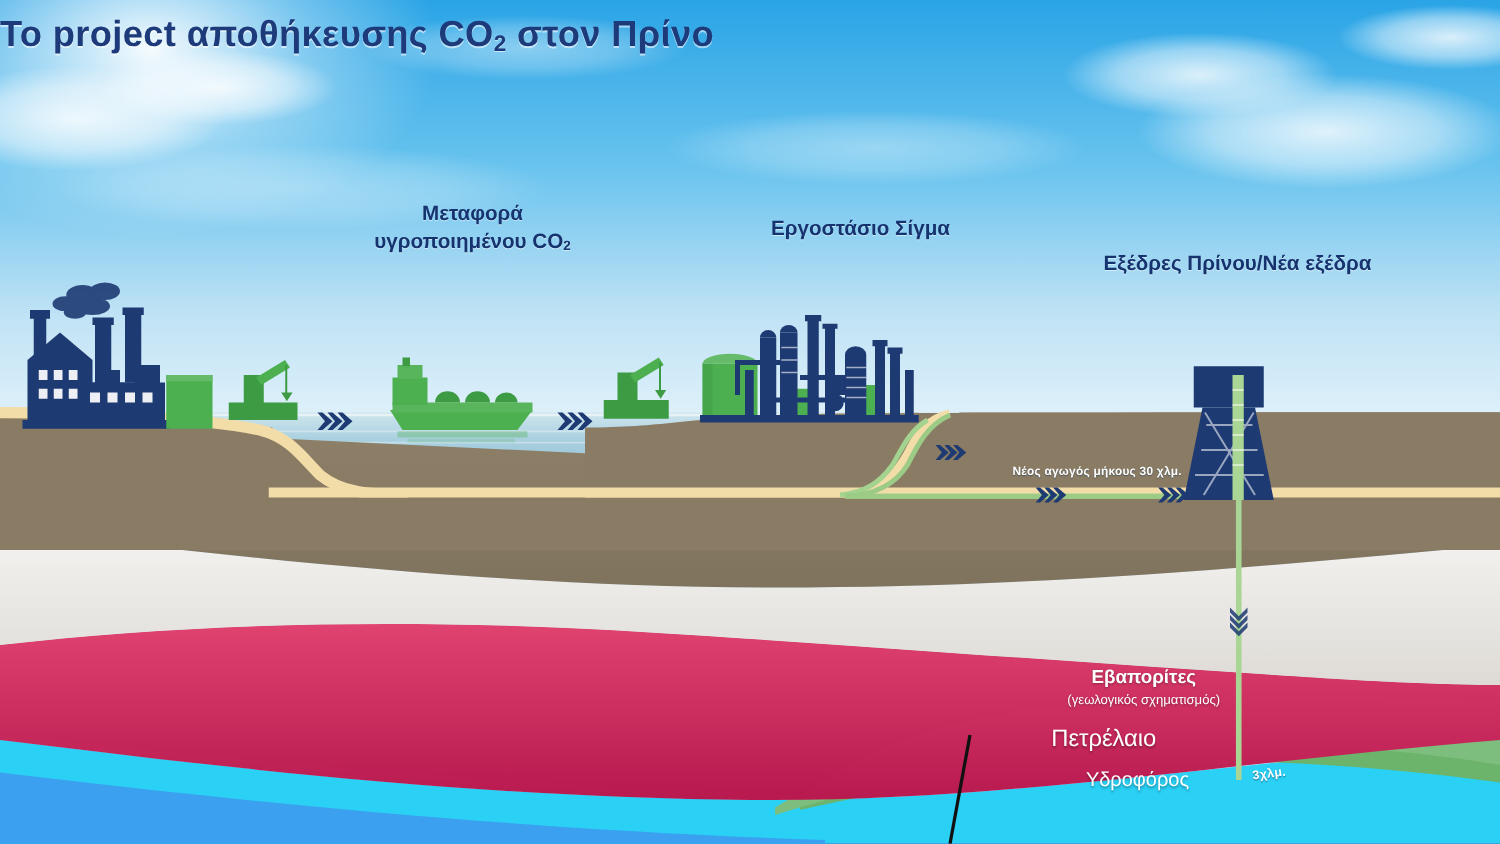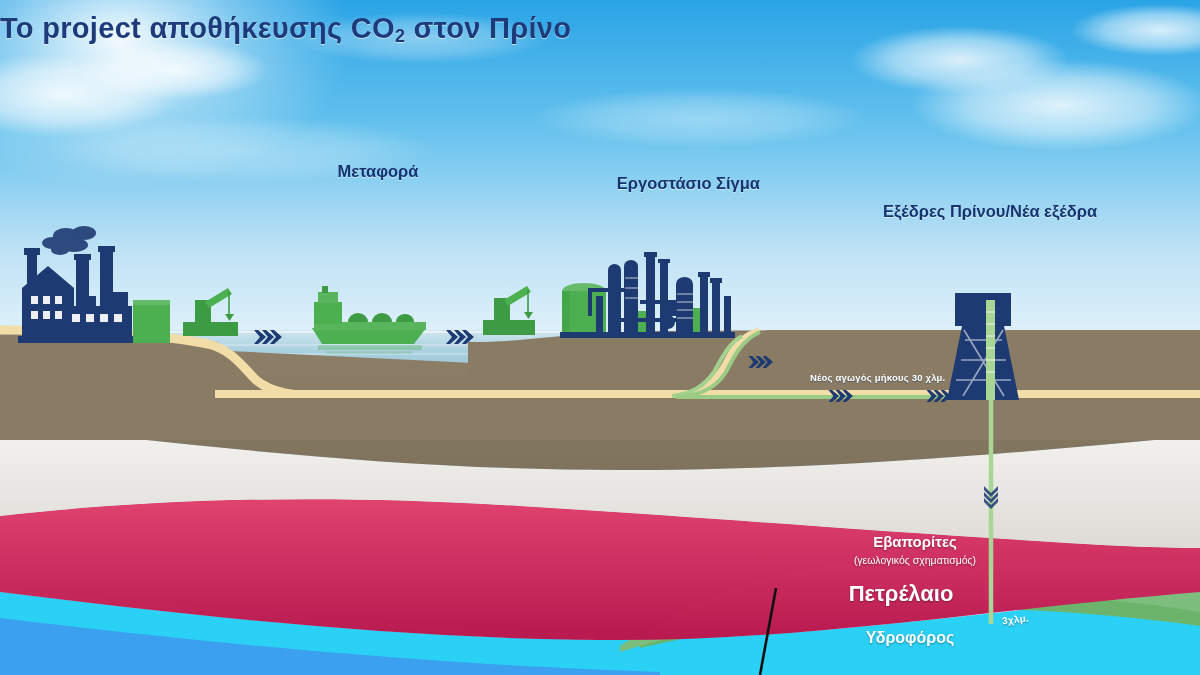--- a/index.html
+++ b/index.html
@@ -43,22 +43,22 @@
   #anno-pipeline{left:810px;top:372px;}
   #anno-depth{left:1002px;top:614px;font-size:10px;transform:rotate(-7deg);}
 
   
   .strata-lbl{
     position:absolute;z-index:36;color:#ffffff;text-align:center;
     text-shadow:0 1px 2px rgba(0,0,0,.35);white-space:nowrap;
   }
   #lbl-evap{left:790px;top:533px;width:250px;font-size:15px;font-weight:bold;}
   #lbl-evap-sub{left:790px;top:554px;width:250px;font-size:10.5px;font-weight:normal;}
-  #lbl-oil{left:806px;top:581px;width:190px;font-size:22px;font-weight:bold;}
-  #lbl-petro{left:810px;top:616px;width:200px;font-size:16px;font-weight:bold;margin-top:13px;}
+  #lbl-oil{left:788px;top:581px;width:190px;font-size:19px;font-weight:normal;}
+  #lbl-petro{left:810px;top:616px;width:200px;font-size:16px;font-weight:normal;}
 </style>
 </head>
 <body>
 
 <div id="stage">
 
   <svg class="layer" viewBox="0 0 1200 675" preserveAspectRatio="none">
     <defs>
       <linearGradient id="skyG" x1="0" y1="0" x2="0" y2="1">
         <stop offset="0%" stop-color="#2aa4e6"></stop>
@@ -356,20 +356,21 @@
     </g>
   </svg>
 
   <div id="title">
     <span>Το project αποθήκευσης CO</span><sub>2</sub><span> στον Πρίνο</span>
   </div>
 
 
   <div class="toplabel" id="lbl-transport">
     <div>Μεταφορά</div>
+    <div><span>υγροποιημένου CO</span><sub>2</sub></div>
   </div>
 
   <div class="toplabel" id="lbl-sigma">
     <div>Εργοστάσιο Σίγμα</div>
   </div>
 
   <div class="toplabel" id="lbl-platform">
     <div>Εξέδρες Πρίνου/Νέα εξέδρα</div>
   </div>
 

